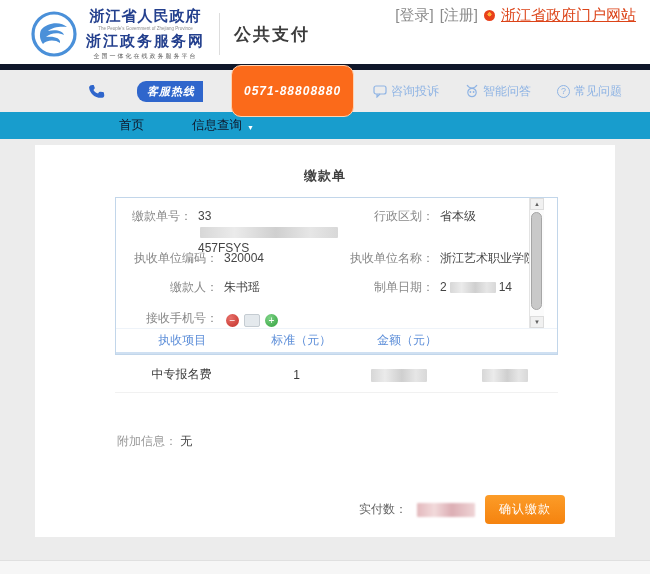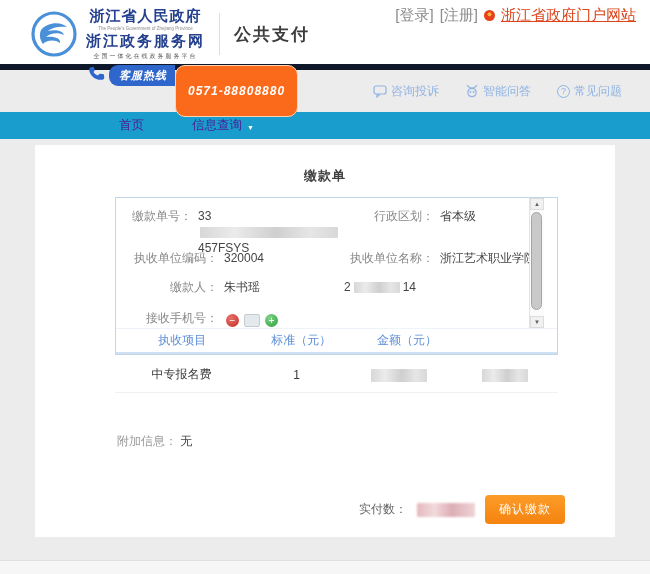--- a/index.html
+++ b/index.html
@@ -18,33 +18,33 @@
   .logo-tagline { font-size:6px; color:#555; letter-spacing:2px; margin-top:4px; }
   .logo-divider { width:1px; height:42px; background:#ddd; margin:0 14px; }
   .app-title { font-size:17px; color:#3c3c3c; font-weight:bold; letter-spacing:2px; }
   .top-links { position:absolute; right:14px; top:6px; display:flex; align-items:center; gap:6px; font-size:15px; }
   .auth-link { color:#8a8a8a; text-decoration:none; cursor:pointer; }
   .emblem-icon { width:11px; height:11px; border-radius:50%; background:radial-gradient(circle at 50% 40%, #ffb03a 0 22%, #e8401a 26% 100%); display:inline-block; }
   .portal-link { color:#dc4419; text-decoration:underline; cursor:pointer; }
 
   
   .sub-header { position:relative; height:30px; margin-top:6px; display:flex; align-items:center; }
-  .hotline { display:flex; align-items:flex-start; margin-left:88px; }
+  .hotline { display:flex; align-items:center; margin-left:88px;gap:28px; }
   .phone-icon { width:17px; height:17px; transform:rotate(-8deg); margin-right:4px; }
   .hotline-label { background:#2f66cc; color:#fff; font-style:italic; font-weight:bold; font-size:11px; padding:3px 8px 3px 10px; border-radius:9px 0 0 9px; letter-spacing:1px; }
   .hotline-number { background:#fb6a1a; border:1px solid #ffd2b0; color:#fff; font-style:italic; font-weight:bold; font-size:12px; padding:18px 12px; border-radius:10px; letter-spacing:1px; }
   .quicklinks { position:absolute; right:28px; display:flex; gap:26px; }
   .ql-item { display:flex; align-items:center; gap:4px; color:#8fb4e4; font-size:12px; cursor:pointer; }
   .ql-icon { width:14px; height:14px; display:inline-flex; align-items:center; justify-content:center; }
   .q-circle { width:13px; height:13px; border:1px solid #8fb4e4; border-radius:50%; font-size:9px; display:inline-flex; align-items:center; justify-content:center; color:#8fb4e4; }
   .q-circle::before { content:"?"; }
 
   
   .main-nav { height:27px; margin-top:6px; background:#189dcd; display:flex; align-items:center; padding-left:95px; }
-  .nav-item { color:#4c1d95; font-size:12.5px; padding:2px 24px; cursor:pointer; display:flex; align-items:center; gap:5px; height:100%; }
+  .nav-item { color:#0f172a; font-size:12.5px; padding:2px 24px; cursor:pointer; display:flex; align-items:center; gap:5px; height:100%; }
   .caret::before { content:"▼"; font-size:7px; color:#fff; }
 
   
   .panel { position:relative; margin:6px 35px 0; width:580px; height:392px; background:#fff; }
   .form-title { position:absolute; top:22px; left:0; width:100%; text-align:center; font-size:13px; font-weight:bold; color:#404040; letter-spacing:1px; }
 
   .form-box { position:absolute; top:52px; left:80px; width:443px; border:1px solid #c2d6ea; }
   .scroll-area { position:relative; width:428px; height:130px; padding-top:8px; }
   .frow { display:flex; }
   .fcell { display:flex; align-items:flex-start; }
@@ -197,20 +197,21 @@
             <span class="fvalue">浙江艺术职业学院</span>
           </div>
         </div>
 
         <div class="frow row-h32">
           <div class="fcell fcell-l">
             <span class="flabel flabel-l">缴款人：</span>
             <span class="fvalue">朱书瑶</span>
           </div>
           <div class="fcell fcell-r">
+            <span class="flabel flabel-r">制单日期：</span>
             <span class="fvalue">
               <span>2</span><span class="redact" style="width:46px; margin:0 3px;"></span><span>14</span>
             </span>
           </div>
         </div>
 
         <div class="frow">
           <div class="fcell fcell-l" style="width:100%;">
             <span class="flabel flabel-l">接收手机号：</span>
             <span class="phone-row" style="padding-left:8px;">

